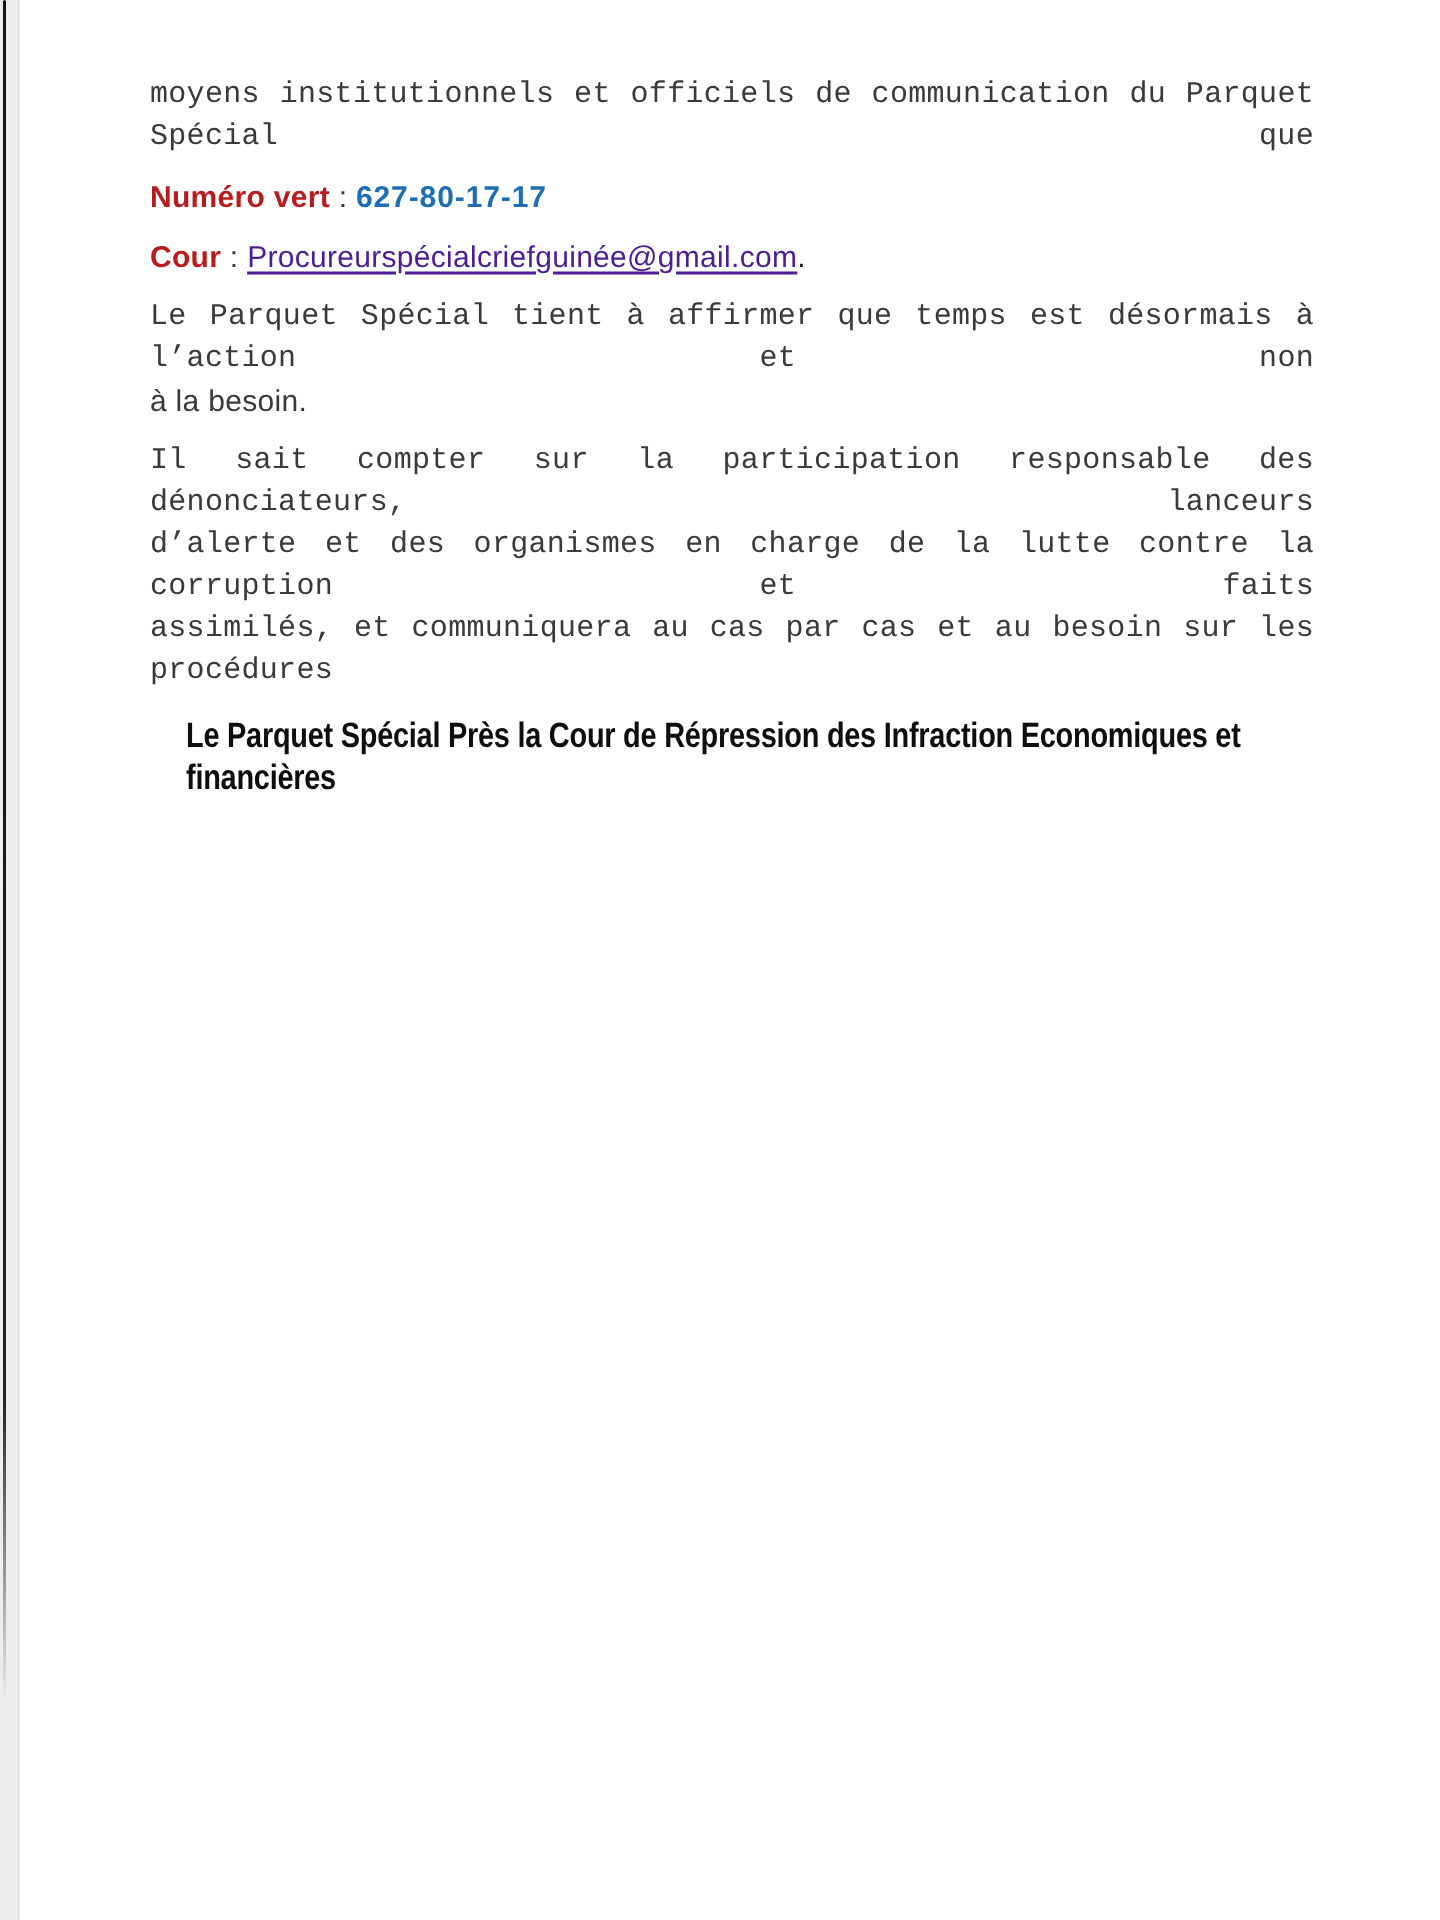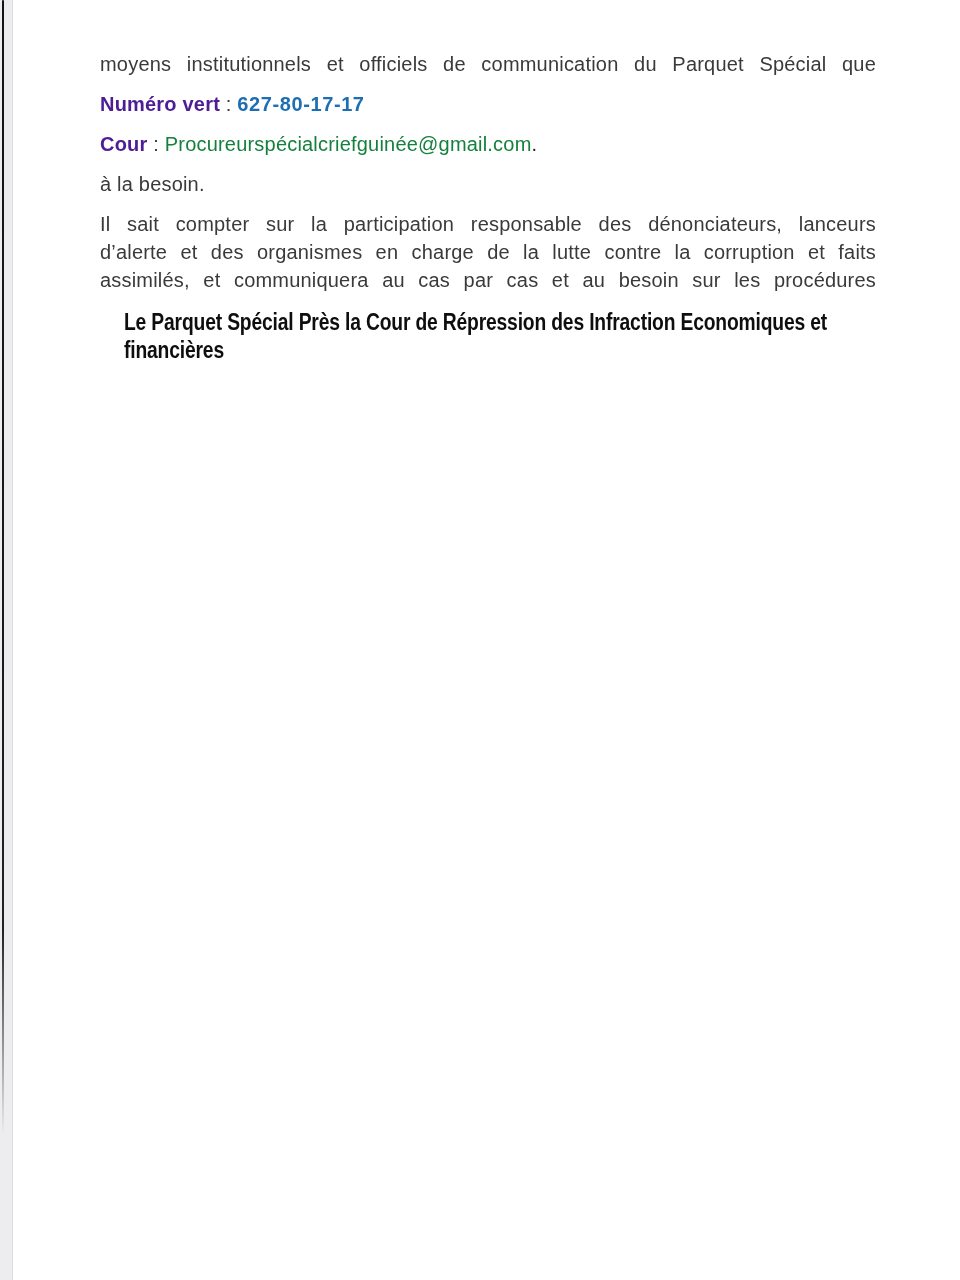--- a/index.html
+++ b/index.html
@@ -35,32 +35,34 @@
     color: #3a3a3a;
     font-size: 20px;
     line-height: 28px;
     letter-spacing: 0.2px;
   }
   .para { margin-bottom: 12px; }
   .jl {               
     text-align: justify;
     text-align-last: justify;
     white-space: normal;
+    font-family: Liberation Mono, monospace;
   }
   .ll { text-align: left; }   
   .contact-line { margin-bottom: 12px; }
-  .lbl { font-weight: bold; color: #4c1d95; }
+  .lbl { font-weight: bold; color: #b91c1c; }
   .sep { color: #3a3a3a; }
   .phone-value {
     font-weight: bold;
     color: #1e6eb3;
     letter-spacing: 0.6px;
   }
   .email-link {
-    color: #15803d;
+    color: #4c1d95;
+    text-decoration: underline;
     text-underline-offset: 3px;
     cursor: pointer;
   }
   .email-period { color: #222222; }
   
   .signature { margin-top: 14px; color: #0e0e0e; margin-left: 24px; }
   .sig-line {
     font-weight: bold;
     font-size: 23.5px;
     line-height: 28px;
@@ -85,20 +87,21 @@
 
   <div class="contact-line">
     <span class="lbl">Numéro vert</span><span class="sep"> : </span><span class="phone-value">627-80-17-17</span>
   </div>
 
   <div class="contact-line">
     <span class="lbl">Cour</span><span class="sep"> : </span><a class="email-link">Procureurspécialcriefguinée@gmail.com</a><span class="email-period">.</span>
   </div>
 
   <div class="para">
+    <div class="jl">Le Parquet Spécial tient à affirmer que temps est désormais à l’action et non</div>
     <div class="ll">à la besoin.</div>
   </div>
 
   <div class="para">
     <div class="jl">Il sait compter sur la participation responsable des dénonciateurs, lanceurs</div>
     <div class="jl">d’alerte et des organismes en charge de la lutte contre la corruption et faits</div>
     <div class="jl">assimilés, et communiquera au cas par cas et au besoin sur les procédures</div>
   </div>
 
   <div class="signature">

